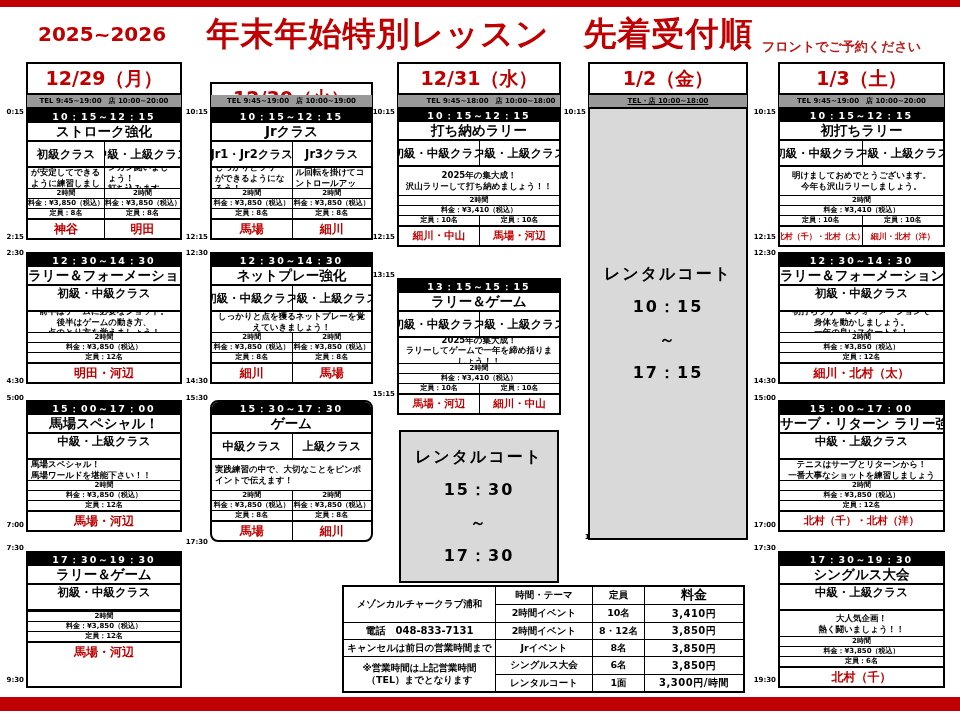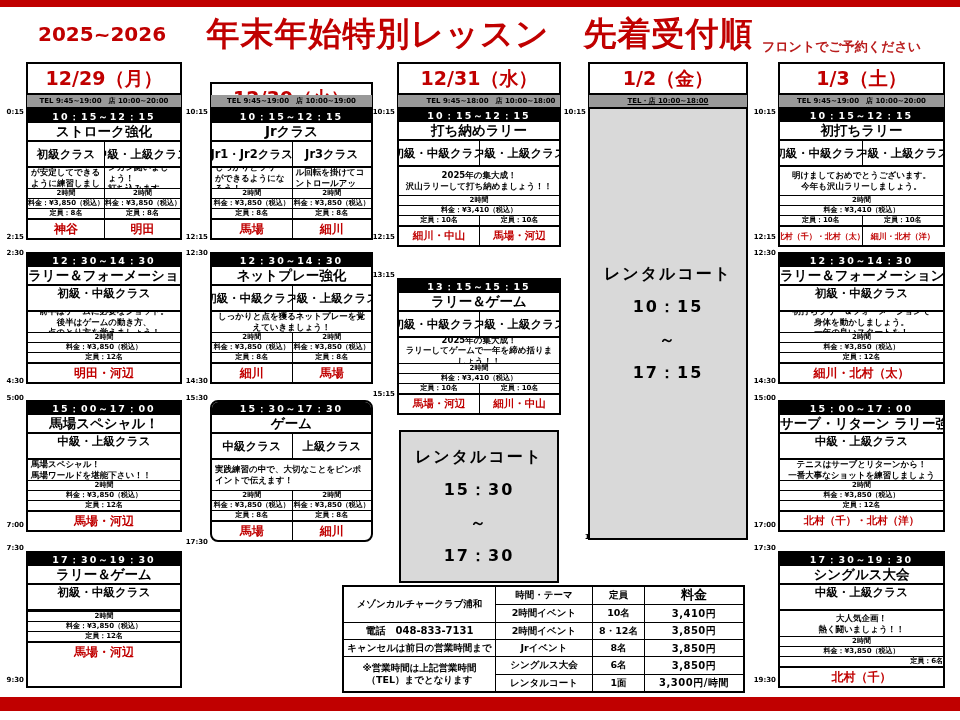--- a/index.html
+++ b/index.html
@@ -427,21 +427,21 @@
           <div class="desccell center" style="width: 100%; height: 100%;">大人気企画！
 熱く闘いましょう！！</div>
         </div>
         <div class="frow">
           <div style="width: 100%;">2時間</div>
         </div>
         <div class="frow">
           <div style="width: 100%;">料金：¥3,850（税込）</div>
         </div>
         <div class="frow">
-          <div style="width: 100%; text-align: right;">定員：6名</div>
+          <div style="width: 100%;">定員：6名</div>
         </div>
         <div class="irow" style="font-size: 12px;">
           <div style="width: 100%;">北村（千）</div>
         </div>
       </div>
     </div>
 
   <div id="infotable">
     <div class="tc bt0 bl0" style="grid-column:1;grid-row:1/3">メゾンカルチャークラブ浦和</div>
     <div class="tc bt0" style="grid-column:2;grid-row:1">時間・テーマ</div>

